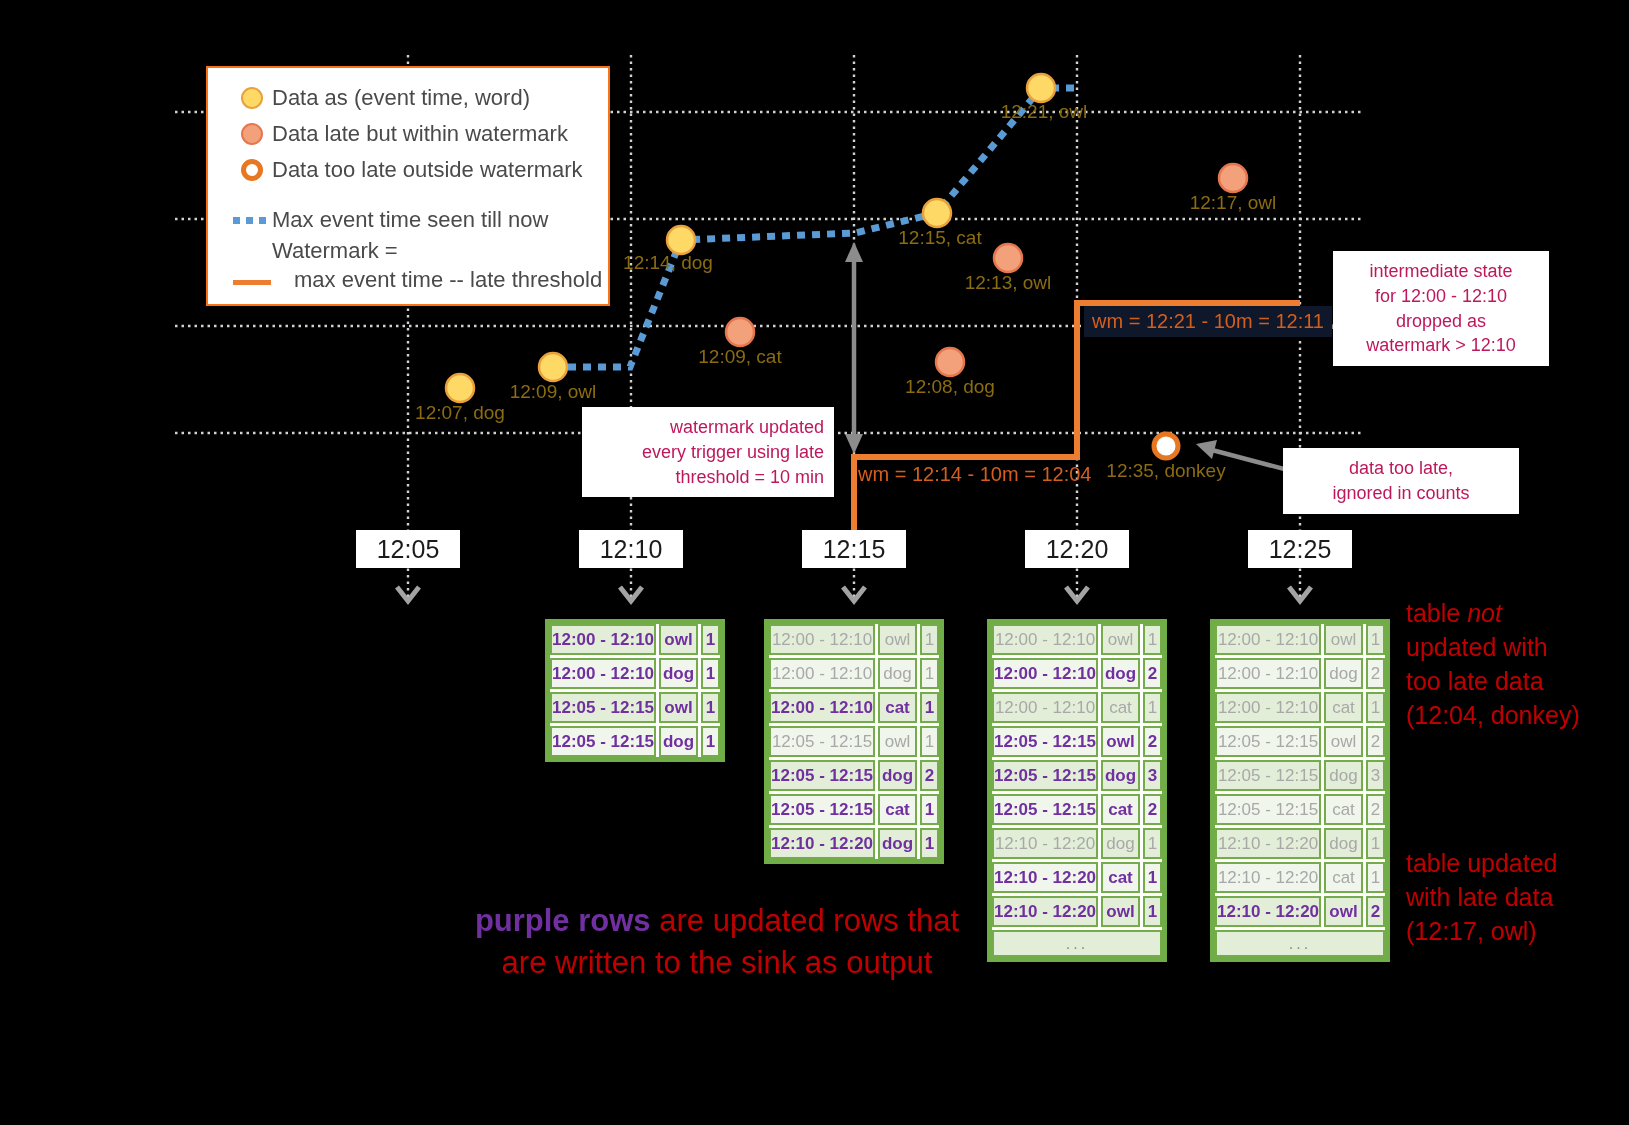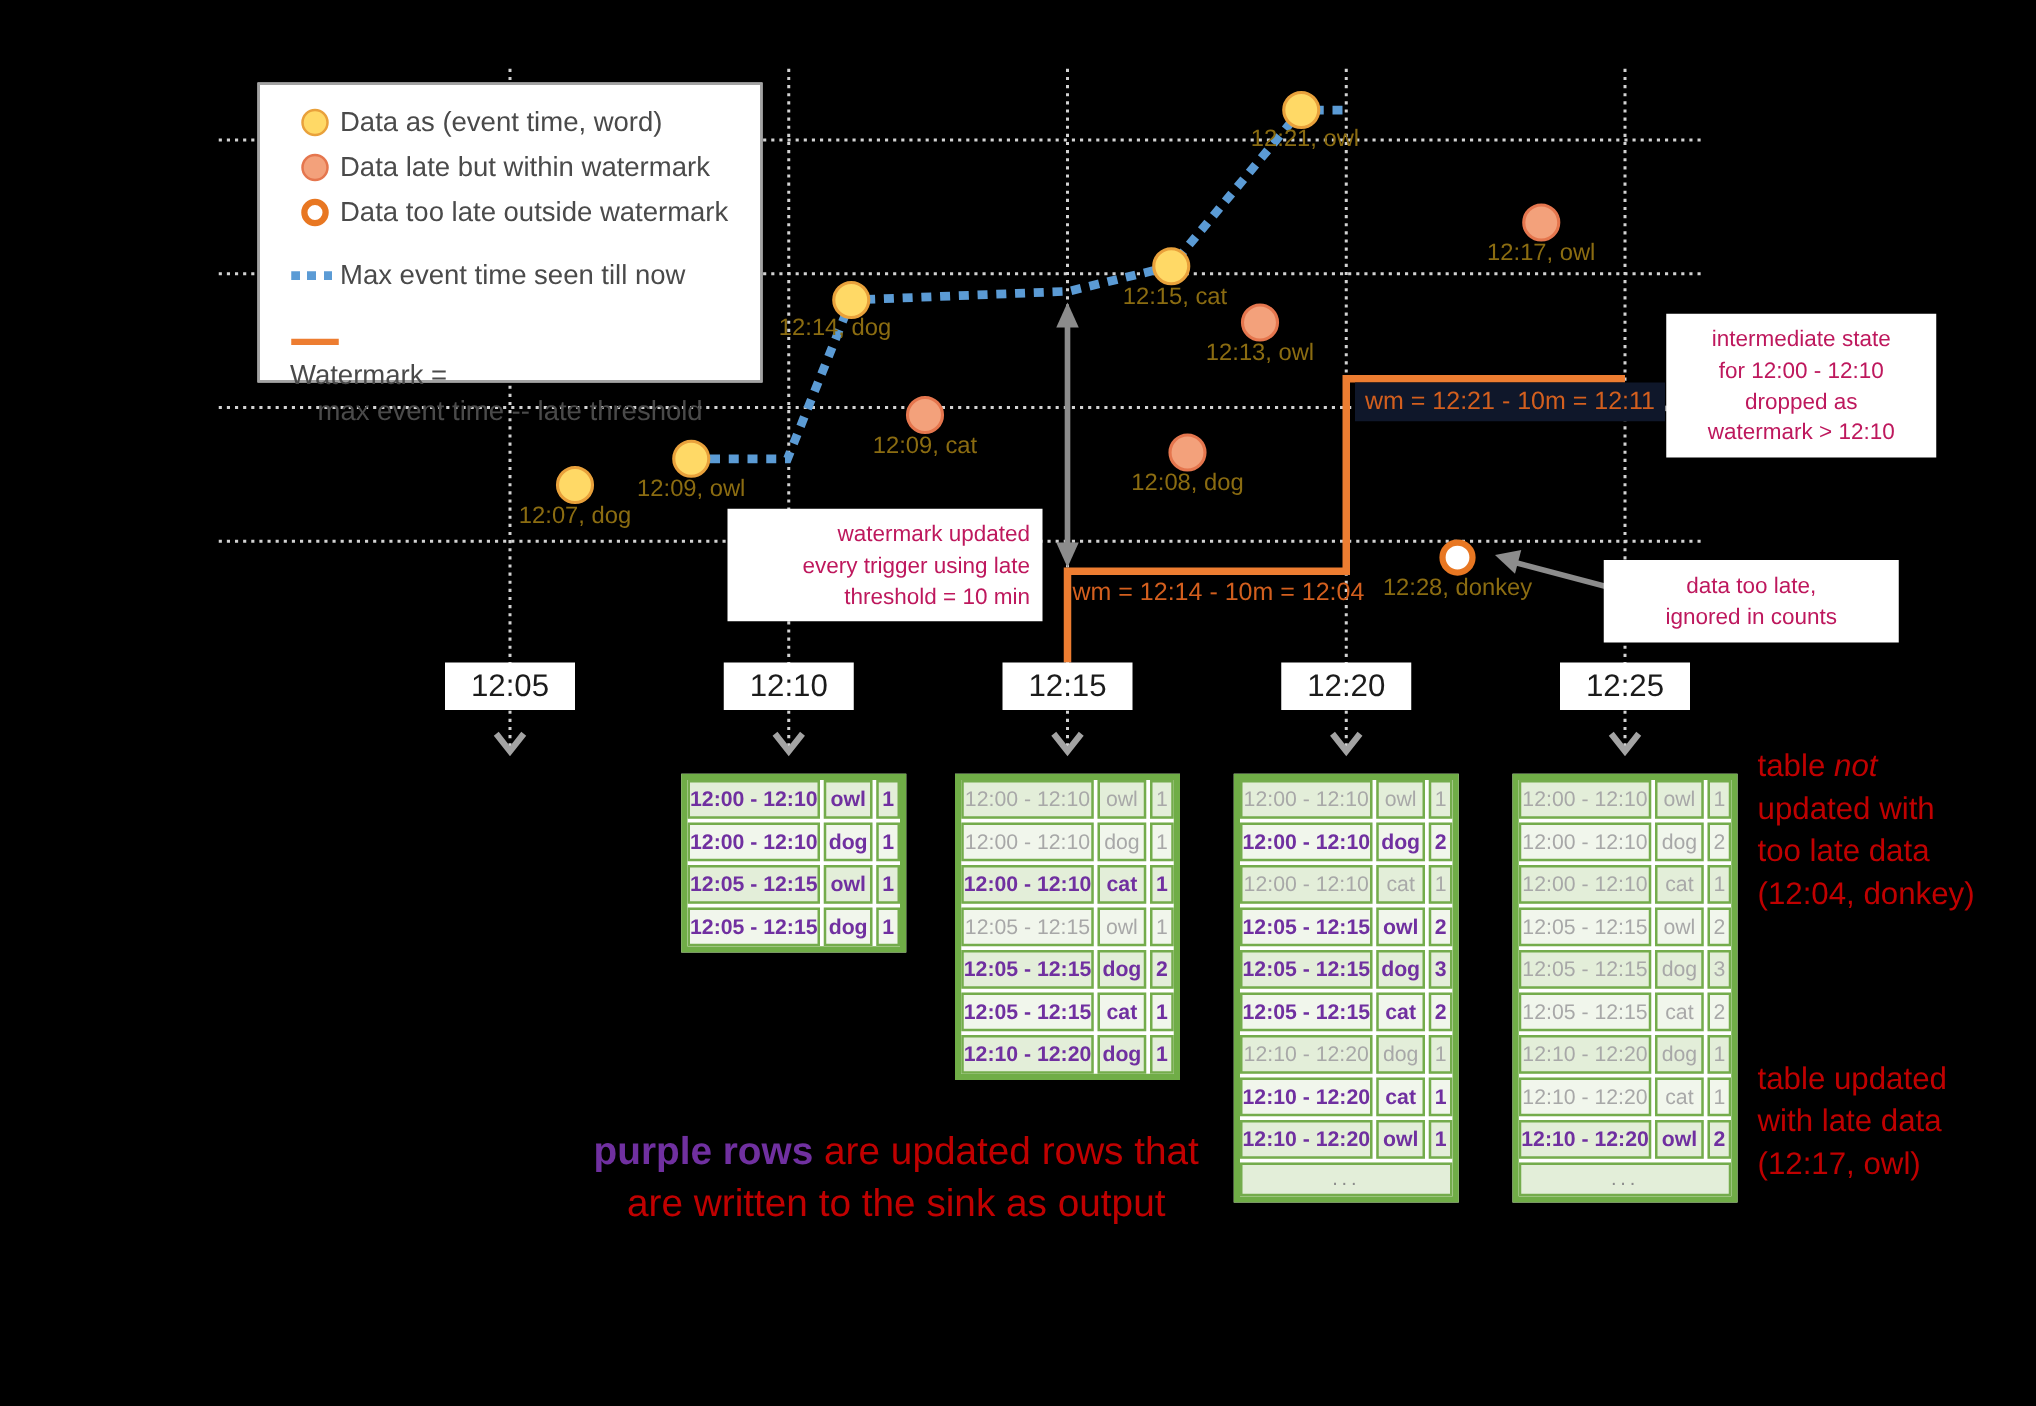--- a/index.html
+++ b/index.html
@@ -19,21 +19,21 @@
             font-size:19px;color:#8B6C11;white-space:nowrap;}
   .wm-text{position:absolute;font-size:20px;color:#D35F1E;white-space:nowrap;}
   .wm-box{background:#0f172a;padding:4px 8px;}
   .timebox{position:absolute;width:104px;height:38px;margin-left:-52px;background:#fff;
            color:#1b1b1b;font-size:25px;text-align:center;line-height:38px;}
   .callout{position:absolute;background:#fff;color:#be185d;font-size:18px;line-height:1.38;
            padding:8px 10px;box-sizing:border-box;}
   .callout.right{text-align:right;}
   .callout.center{text-align:center;}
   .legend{position:absolute;left:206px;top:66px;width:404px;height:240px;background:#fff;
-          border:2px solid #a3a3a3;box-sizing:border-box;padding:12px 0 0 24px;color:#4a4a4a;}
+          border:2px solid #f97316;box-sizing:border-box;padding:12px 0 0 24px;color:#4a4a4a;}
   .lg-row{display:flex;align-items:center;height:36px;font-size:22px;}
   .lg-ic{width:40px;display:flex;justify-content:center;align-items:center;flex:0 0 40px;}
   .dot{width:22px;height:22px;border-radius:50%;box-sizing:border-box;}
   .dot.y{background:#FFD966;border:2px solid #E9A13B;}
   .dot.s{background:#F3A17B;border:2px solid #E5764E;}
   .dot.o{background:#fff;border:5px solid #E87722;}
   .swatch-dotted{width:38px;height:7px;
      background:repeating-linear-gradient(90deg,#5B9BD5 0 7px,transparent 7px 13px);}
   .swatch-line{width:38px;height:5px;background:#ED7D31;}
   .lg-gap{height:16px;}
@@ -129,41 +129,41 @@
         </span>
       <span>Data too late outside watermark</span>
     </div>
     <div class="lg-gap"></div>
     <div class="lg-row" style="height:32px;">
       <span class="lg-ic">
           <span class="swatch-dotted"></span>
         </span>
       <span>Max event time seen till now</span>
     </div>
-    <div style="display:flex;flex-direction:column;">
+    <div style="display:flex;">
       <span class="lg-ic" style="align-items:flex-end;padding-bottom:9px;">
           <span class="swatch-line"></span>
         </span>
       <span class="lg-two">
         <span style="display:block;">Watermark =</span>
         <span style="display:block;padding-left:22px;">max event time -- late threshold</span>
       </span>
     </div>
   </div>
 
   <div class="pt-label" style="left:460px;top:402px;">12:07, dog</div>
   <div class="pt-label" style="left:553px;top:381px;">12:09, owl</div>
   <div class="pt-label" style="left:668px;top:252px;">12:14, dog</div>
   <div class="pt-label" style="left:940px;top:227px;">12:15, cat</div>
   <div class="pt-label" style="left:1044px;top:101px;">12:21, owl</div>
   <div class="pt-label" style="left:740px;top:346px;">12:09, cat</div>
   <div class="pt-label" style="left:950px;top:376px;">12:08, dog</div>
   <div class="pt-label" style="left:1008px;top:272px;">12:13, owl</div>
   <div class="pt-label" style="left:1233px;top:192px;">12:17, owl</div>
-  <div class="pt-label" style="left:1166px;top:460px;">12:28, donkey</div>
+  <div class="pt-label" style="left:1166px;top:460px;">12:35, donkey</div>
 
   <div class="wm-text" style="left:858px;top:463px;">wm = 12:14 - 10m = 12:04</div>
   <div class="wm-text wm-box" style="left:1084px;top:306px;">wm = 12:21 - 10m = 12:11</div>
 
   <div class="timebox" style="left:408px;top:530px;">12:05</div>
   <div class="timebox" style="left:631px;top:530px;">12:10</div>
   <div class="timebox" style="left:854px;top:530px;">12:15</div>
   <div class="timebox" style="left:1077px;top:530px;">12:20</div>
   <div class="timebox" style="left:1300px;top:530px;">12:25</div>
 

